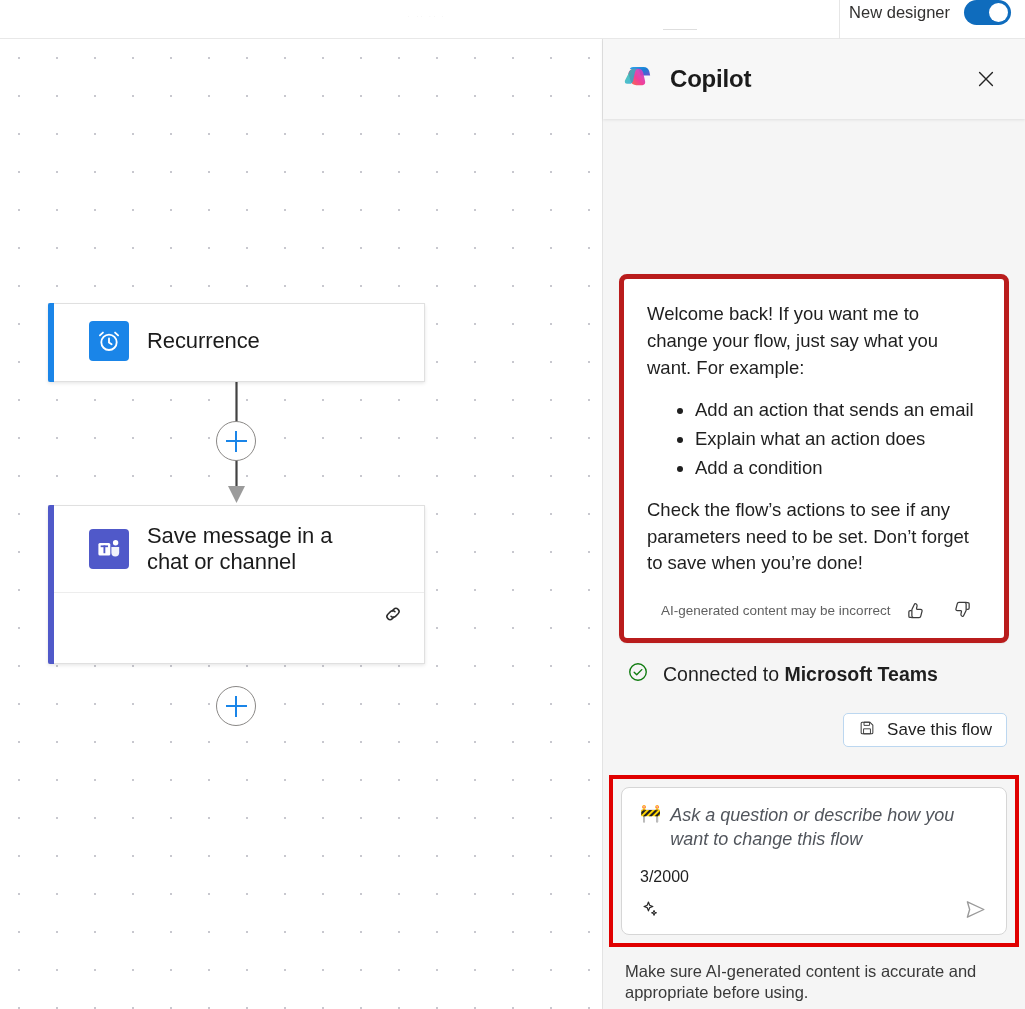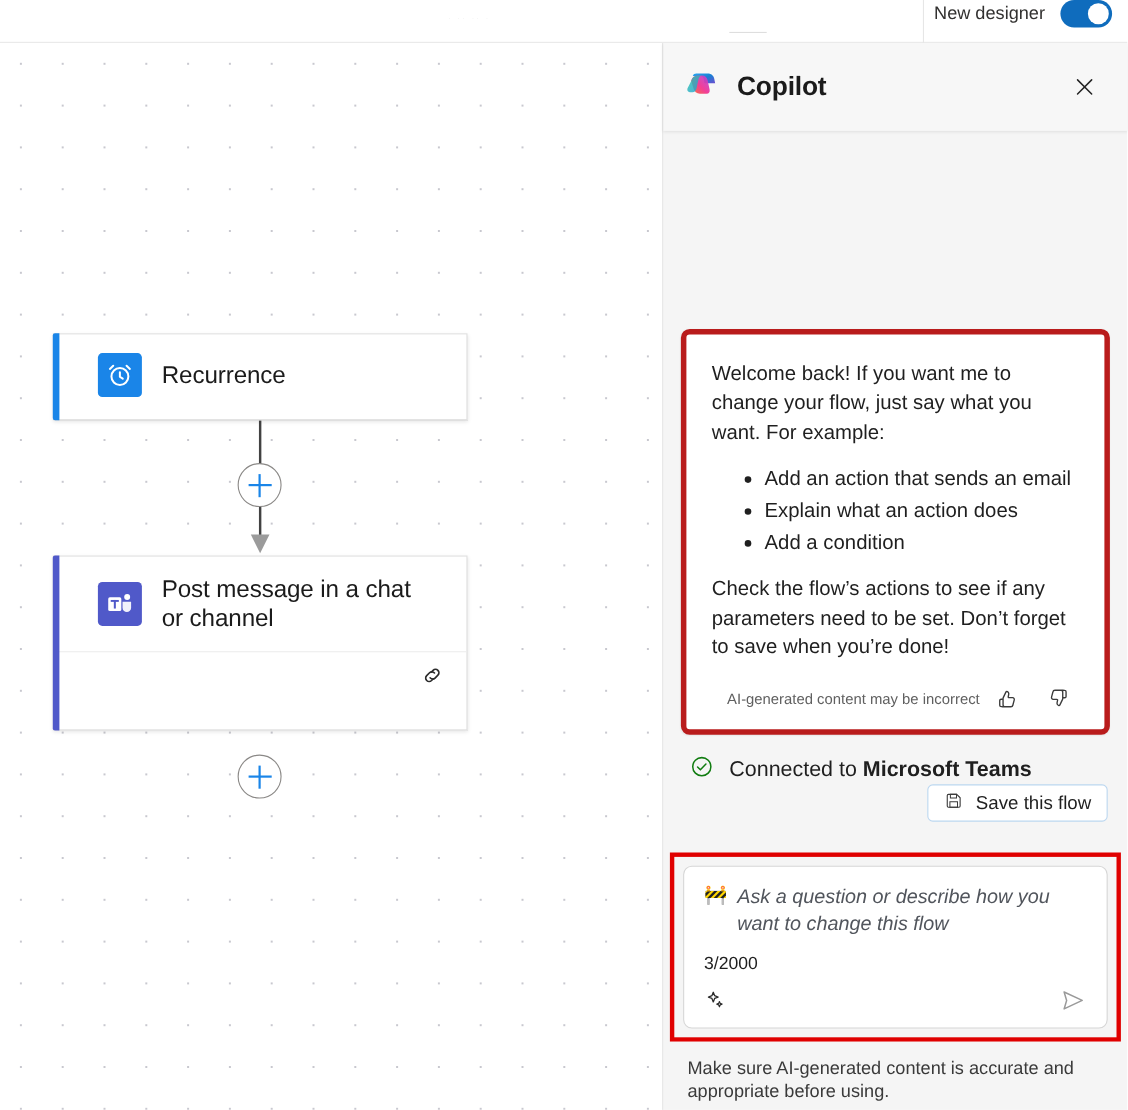--- a/index.html
+++ b/index.html
@@ -271,20 +271,21 @@
     align-items: center;
     justify-content: center;
     cursor: pointer;
   }
 
   .connected-row {
     display: flex;
     align-items: center;
     gap: 14px;
     padding: 0 6px 0 8px;
+    margin-bottom: 26px;
   }
   .connected-text {
     font-size: 19.5px;
     color: #1f1f1f;
   }
   .connected-text b { font-weight: bold; }
 
   .save-row {
     display: flex;
     justify-content: flex-end;
@@ -406,21 +407,21 @@
       <div class="node-head">
         <div class="node-icon" style="background:#5059c9">
           <svg width="26" height="26" viewBox="0 0 24 24">
             <rect x="2.2" y="6.4" width="11" height="11.6" rx="1.4" fill="#ffffff"></rect>
             <rect x="4.3" y="8.7" width="6.8" height="1.6" fill="#5059c9"></rect>
             <rect x="6.9" y="8.7" width="1.7" height="7.2" fill="#5059c9"></rect>
             <circle cx="18.1" cy="6.2" r="2.5" fill="#ffffff"></circle>
             <path d="M14.2 10.2h7.2v5.1a3.6 3.6 0 0 1-3.6 3.6 3.6 3.6 0 0 1-3.6-3.6z" fill="#ffffff" opacity="0.92"></path>
           </svg>
         </div>
-        <div class="node-title" style="max-width:230px">Post message in a chat or channel</div>
+        <div class="node-title" style="max-width:230px">Save message in a chat or channel</div>
       </div>
       <div class="node-footer">
         <div class="icon-btn">
           <svg width="24" height="24" viewBox="0 0 24 24" fill="none">
             <path d="M10 14.2a3.1 3.1 0 0 0 4.5.2l2.6-2.6a3.1 3.1 0 0 0-4.4-4.4l-1.5 1.5" stroke="#2b2b2b" stroke-width="1.5" stroke-linecap="round"></path>
             <path d="M14 9.8a3.1 3.1 0 0 0-4.5-.2l-2.6 2.6a3.1 3.1 0 0 0 4.4 4.4l1.5-1.5" stroke="#2b2b2b" stroke-width="1.5" stroke-linecap="round"></path>
           </svg>
         </div>
       </div>
     </div>

